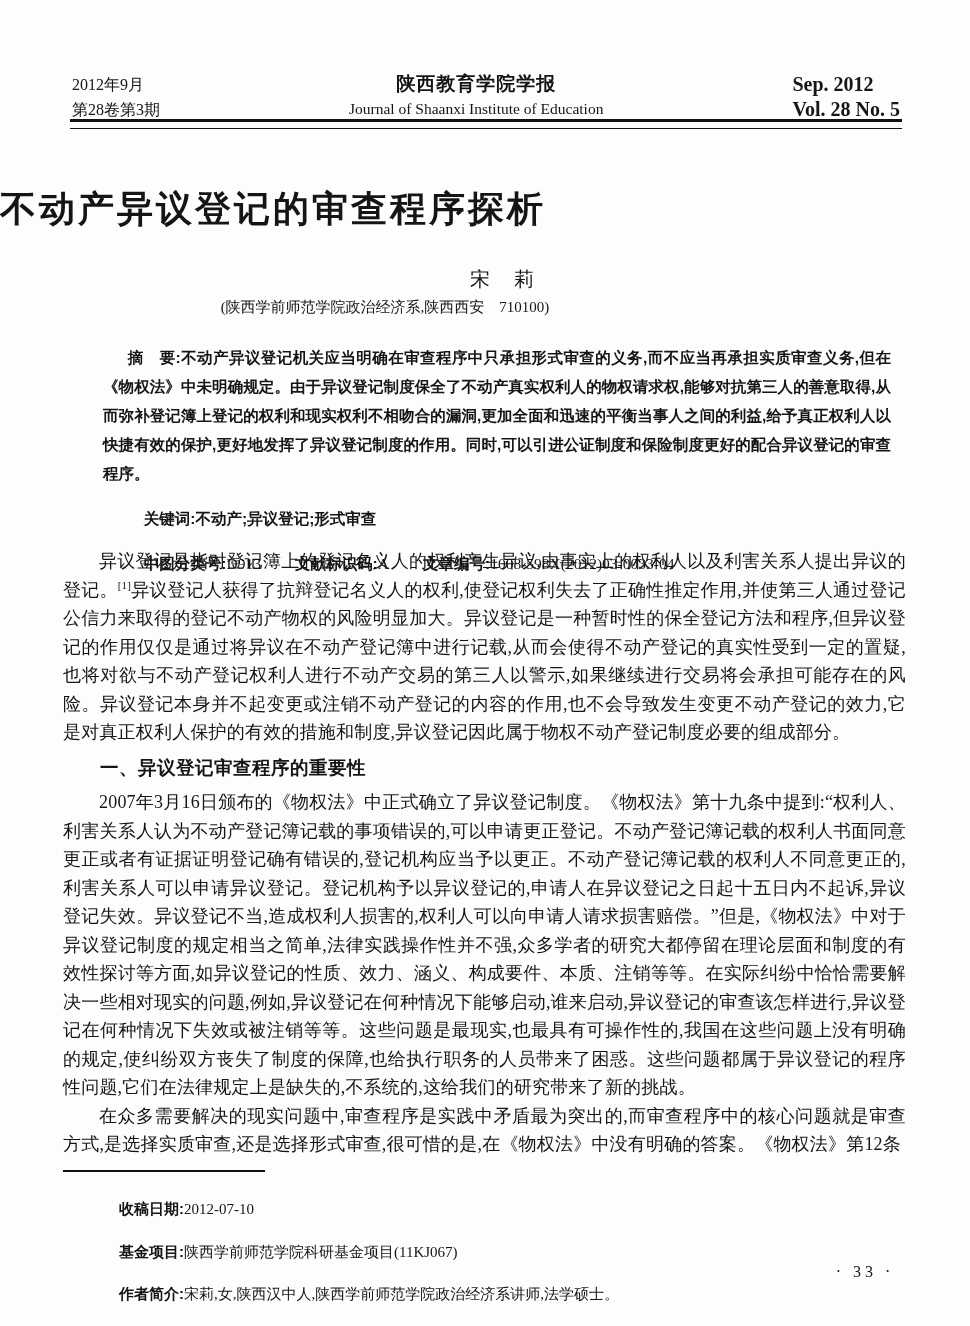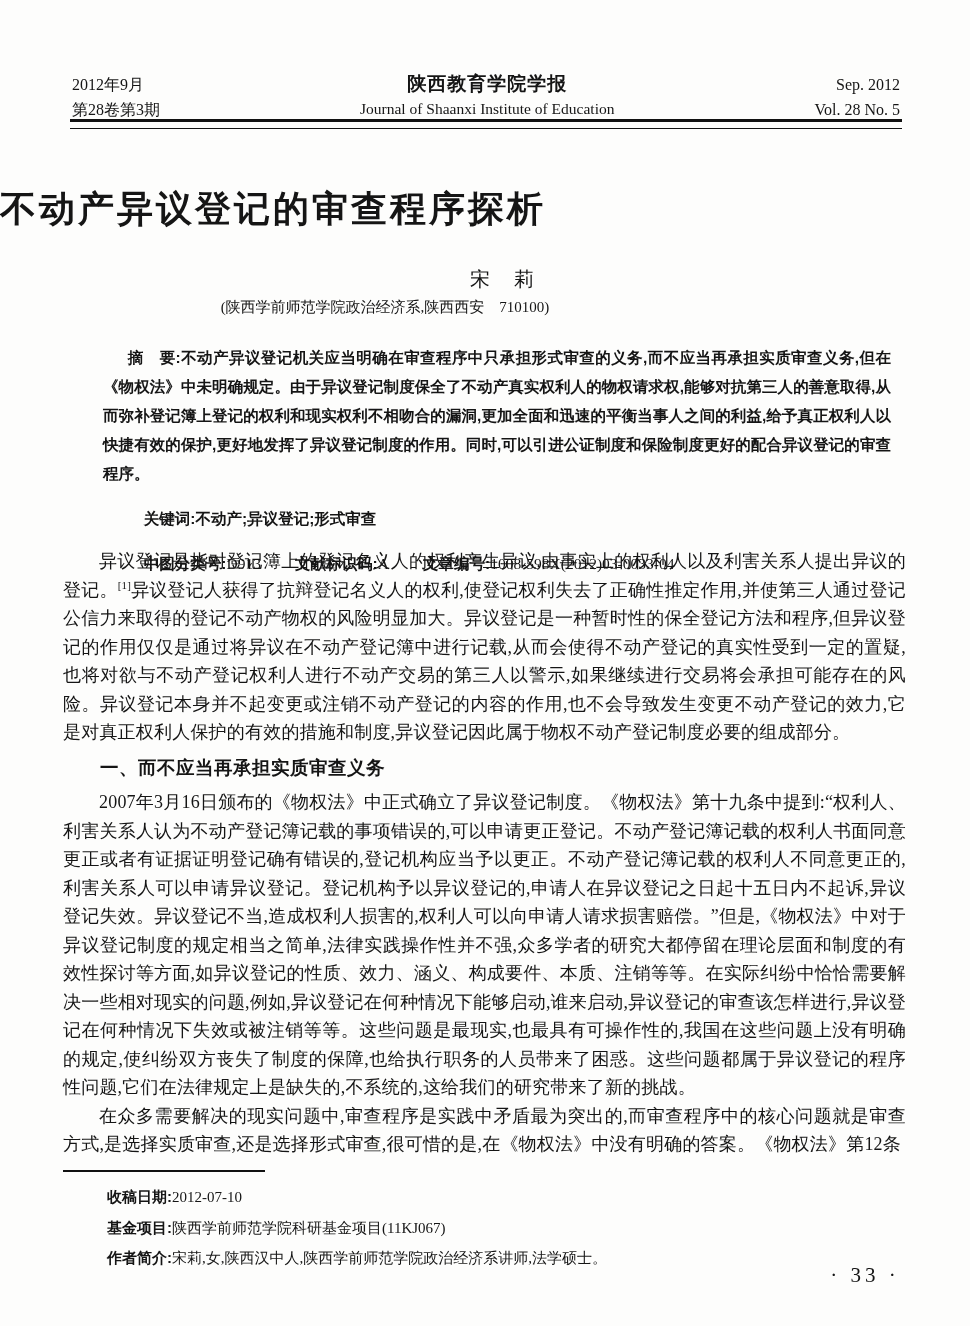--- a/index.html
+++ b/index.html
@@ -15,21 +15,21 @@
   }
   
   .jheader{
     position:absolute;top:72px;left:72px;width:828px;
     display:flex;justify-content:space-between;align-items:flex-start;
   }
   .jh-left{font-size:16px;line-height:25px;text-align:left;white-space:nowrap;}
   .jh-center{text-align:center;flex:1;}
   .jh-center .cn{font-size:19px;font-weight:bold;line-height:24px;letter-spacing:1px;}
   .jh-center .en{font-size:15.5px;line-height:25px;}
-  .jh-right{font-size:16px;line-height:25px;text-align:right;white-space:nowrap;}
+  .jh-right{font-size:20px;line-height:25px;text-align:left;white-space:nowrap;font-weight:bold;}
   .header-rule{
     position:absolute;top:119px;left:70px;width:832px;height:6px;
     border-top:3px solid #111;border-bottom:1px solid #111;
   }
   
   .title{
     position:absolute;top:185px;left:0;width:970px;
     text-align:left;font-size:36px;font-weight:bold;letter-spacing:3px;
   }
   .author{
@@ -71,28 +71,28 @@
   }
   
   .footnote-rule{
     position:absolute;top:1170px;left:63px;width:202px;
     border-top:2px solid #111;
   }
   .footnotes{
     position:absolute;top:1182px;left:107px;width:800px;
     font-size:15px;line-height:29.5px;
   }
-  .footnotes .fn{margin:0;}
+  .footnotes .fn{margin:12px;}
   .footnotes .lbl{
     font-weight:bold;
     font-family:"Liberation Sans","DejaVu Sans",sans-serif;
   }
   .page-number{
     position:absolute;top:1263px;left:805px;width:120px;
-    font-size:21px;text-align:center;letter-spacing:4px;
+    font-size:16px;text-align:center;letter-spacing:4px;
   }
 </style>
 </head>
 <body>
 
 <div class="page">
 
   <div class="jheader">
     <div class="jh-left">
       <div>2012年9月</div>
@@ -114,21 +114,21 @@
   <div class="affiliation">(陕西学前师范学院政治经济系,陕西西安　710100)</div>
 
   <div class="abstract">
     <p class="abs-p"><span class="lbl">摘　要:</span><span>不动产异议登记机关应当明确在审查程序中只承担形式审查的义务,而不应当再承担实质审查义务,但在《物权法》中未明确规定。由于异议登记制度保全了不动产真实权利人的物权请求权,能够对抗第三人的善意取得,从而弥补登记簿上登记的权利和现实权利不相吻合的漏洞,更加全面和迅速的平衡当事人之间的利益,给予真正权利人以快捷有效的保护,更好地发挥了异议登记制度的作用。同时,可以引进公证制度和保险制度更好的配合异议登记的审查程序。</span></p>
     <p class="meta-line"><span class="lbl">关键词:</span><span>不动产;异议登记;形式审查</span></p>
     <p class="meta-line"><span class="lbl">中图分类号:</span><span class="val">D913</span><span class="gap"></span><span class="lbl">文献标识码:</span><span class="val">A</span><span class="gap"></span><span class="lbl">文章编号:</span><span class="val">1008-598X(2012)03-0033-04</span></p>
   </div>
 
   <div class="body-text">
     <p><span>异议登记是指对登记簿上的登记名义人的权利产生异议,由事实上的权利人以及利害关系人提出异议的登记。</span><sup>[1]</sup><span>异议登记人获得了抗辩登记名义人的权利,使登记权利失去了正确性推定作用,并使第三人通过登记公信力来取得的登记不动产物权的风险明显加大。异议登记是一种暂时性的保全登记方法和程序,但异议登记的作用仅仅是通过将异议在不动产登记簿中进行记载,从而会使得不动产登记的真实性受到一定的置疑,也将对欲与不动产登记权利人进行不动产交易的第三人以警示,如果继续进行交易将会承担可能存在的风险。异议登记本身并不起变更或注销不动产登记的内容的作用,也不会导致发生变更不动产登记的效力,它是对真正权利人保护的有效的措施和制度,异议登记因此属于物权不动产登记制度必要的组成部分。</span></p>
-    <h2 class="section-heading">一、而不应当再承担实质审查义务</h2>
+    <h2 class="section-heading">一、异议登记审查程序的重要性</h2>
     <p>2007年3月16日颁布的《物权法》中正式确立了异议登记制度。《物权法》第十九条中提到:“权利人、利害关系人认为不动产登记簿记载的事项错误的,可以申请更正登记。不动产登记簿记载的权利人书面同意更正或者有证据证明登记确有错误的,登记机构应当予以更正。不动产登记簿记载的权利人不同意更正的,利害关系人可以申请异议登记。登记机构予以异议登记的,申请人在异议登记之日起十五日内不起诉,异议登记失效。异议登记不当,造成权利人损害的,权利人可以向申请人请求损害赔偿。”但是,《物权法》中对于异议登记制度的规定相当之简单,法律实践操作性并不强,众多学者的研究大都停留在理论层面和制度的有效性探讨等方面,如异议登记的性质、效力、涵义、构成要件、本质、注销等等。在实际纠纷中恰恰需要解决一些相对现实的问题,例如,异议登记在何种情况下能够启动,谁来启动,异议登记的审查该怎样进行,异议登记在何种情况下失效或被注销等等。这些问题是最现实,也最具有可操作性的,我国在这些问题上没有明确的规定,使纠纷双方丧失了制度的保障,也给执行职务的人员带来了困惑。这些问题都属于异议登记的程序性问题,它们在法律规定上是缺失的,不系统的,这给我们的研究带来了新的挑战。</p>
     <p>在众多需要解决的现实问题中,审查程序是实践中矛盾最为突出的,而审查程序中的核心问题就是审查方式,是选择实质审查,还是选择形式审查,很可惜的是,在《物权法》中没有明确的答案。《物权法》第12条</p>
   </div>
 
   <div class="footnote-rule"></div>
   <div class="footnotes">
     <p class="fn"><span class="lbl">收稿日期:</span><span>2012-07-10</span></p>
     <p class="fn"><span class="lbl">基金项目:</span><span>陕西学前师范学院科研基金项目(11KJ067)</span></p>
     <p class="fn"><span class="lbl">作者简介:</span><span>宋莉,女,陕西汉中人,陕西学前师范学院政治经济系讲师,法学硕士。</span></p>
   </div>

